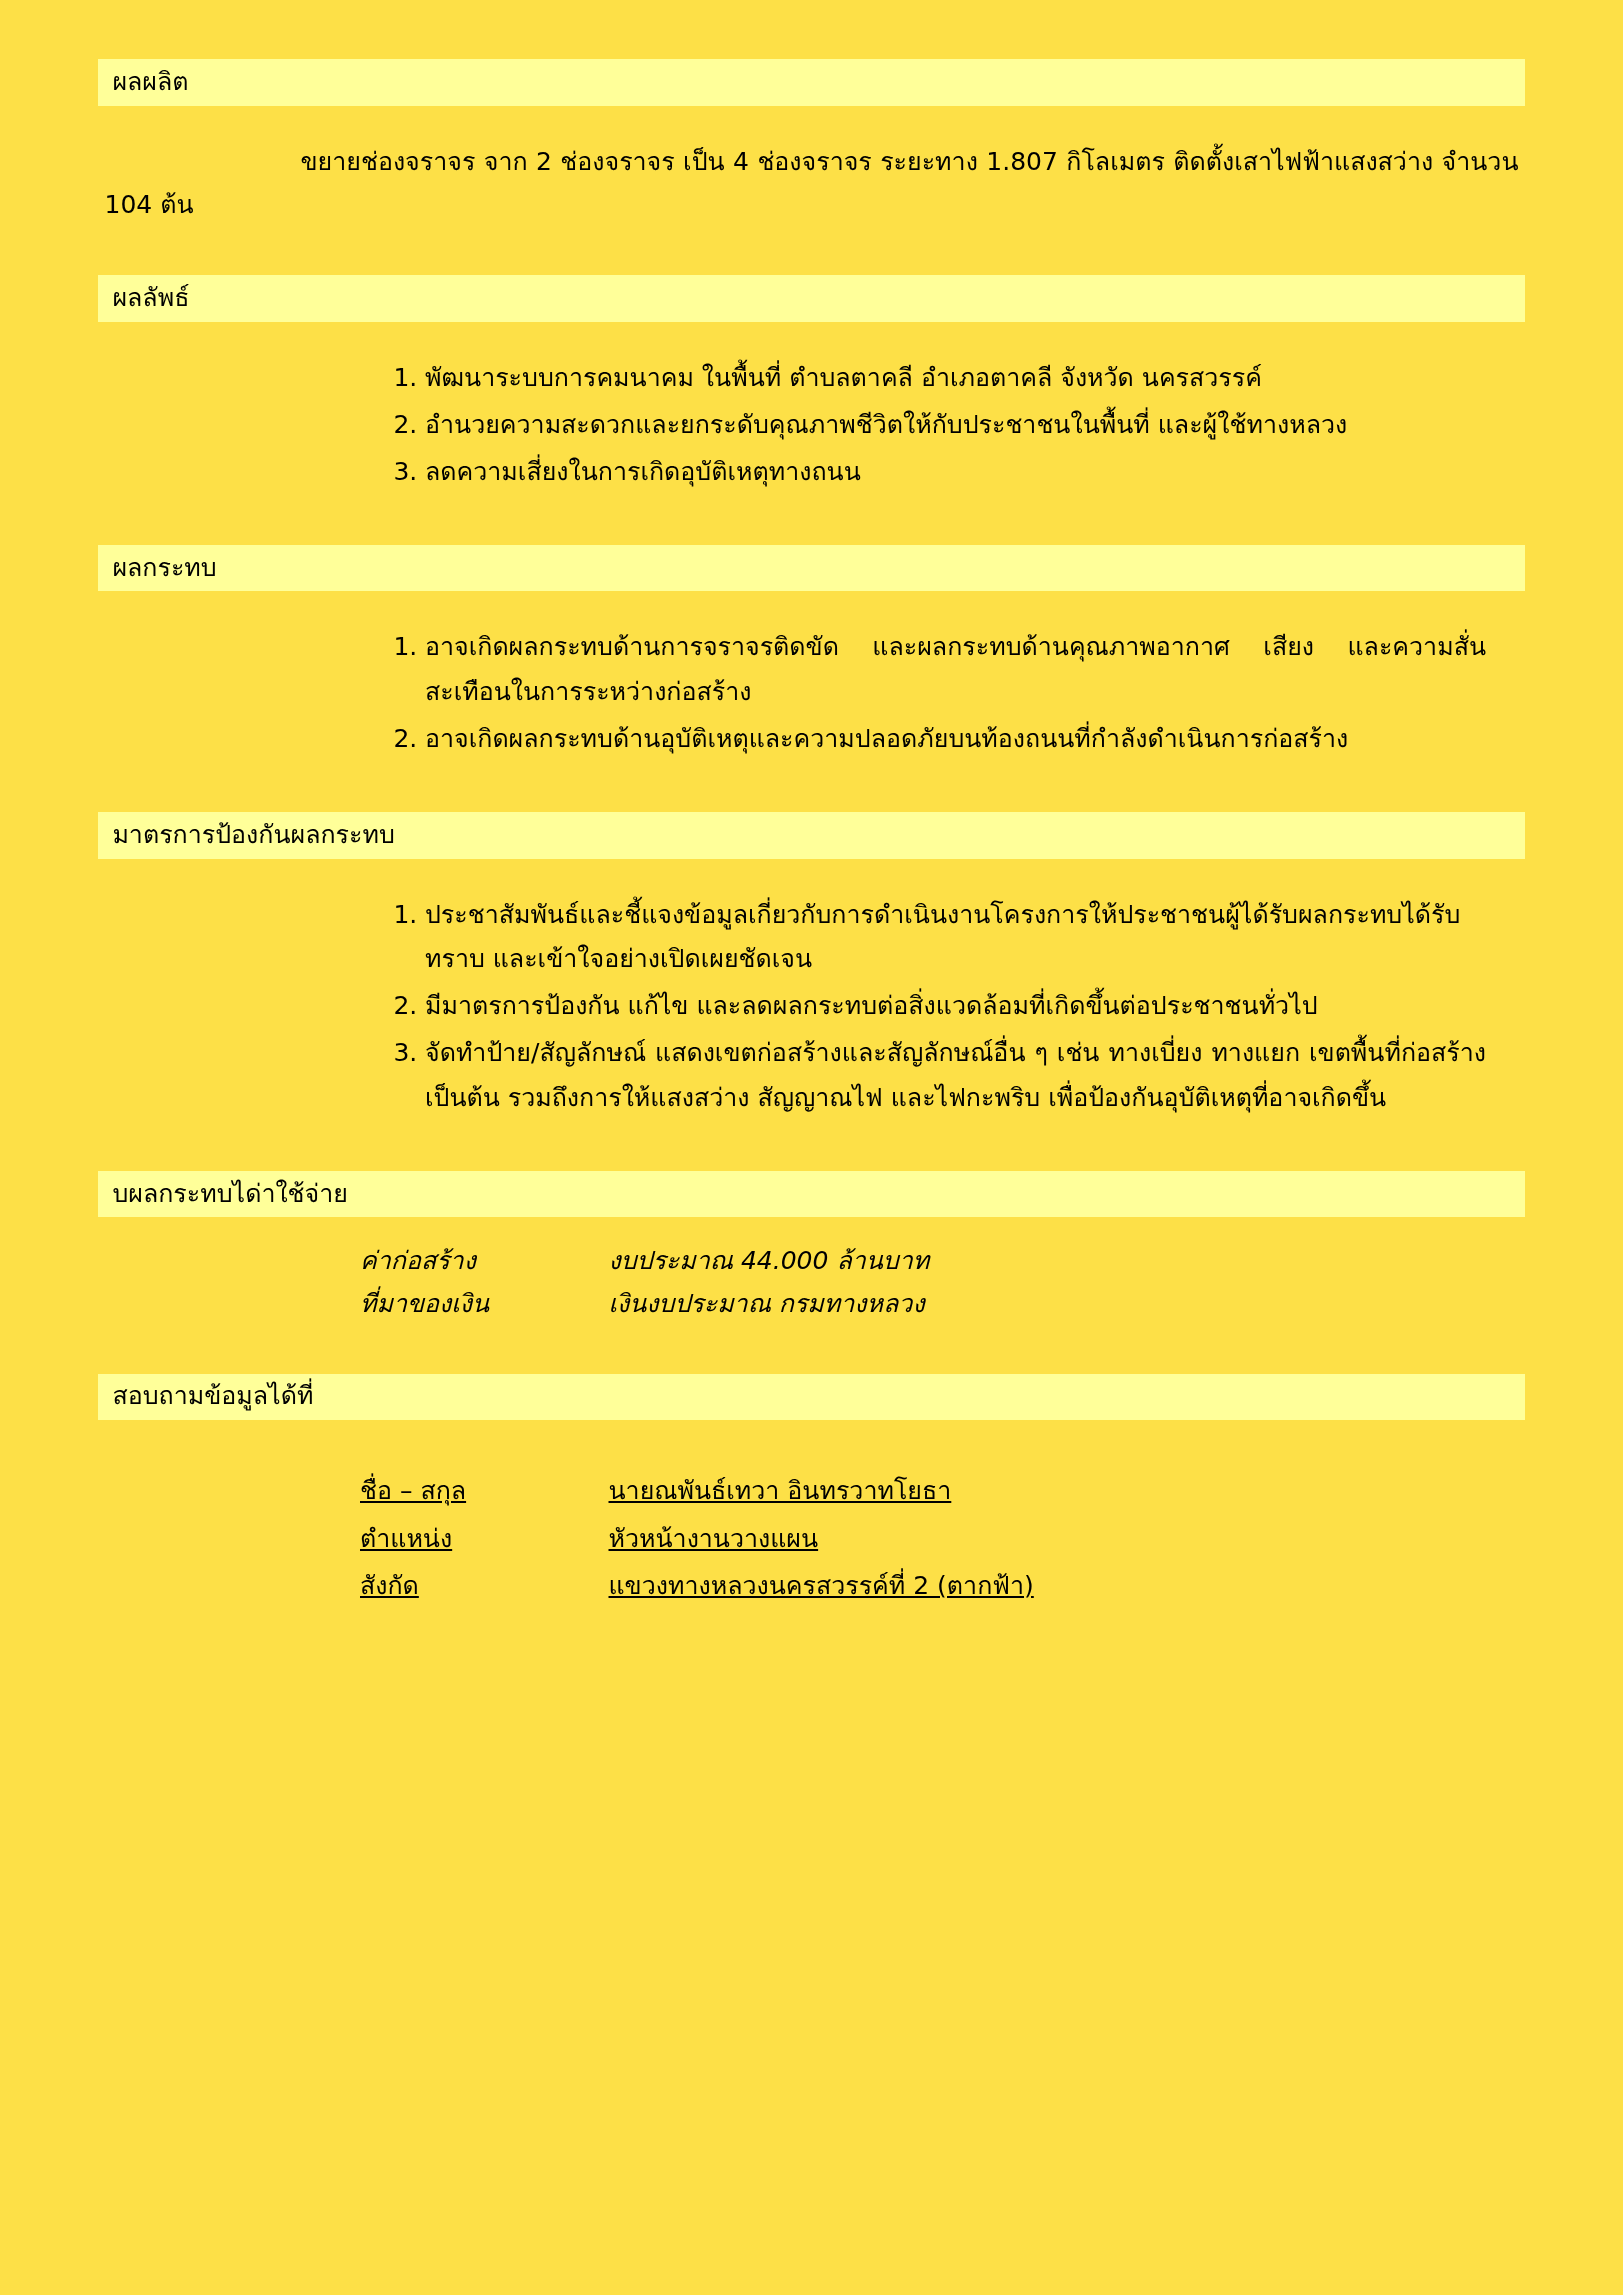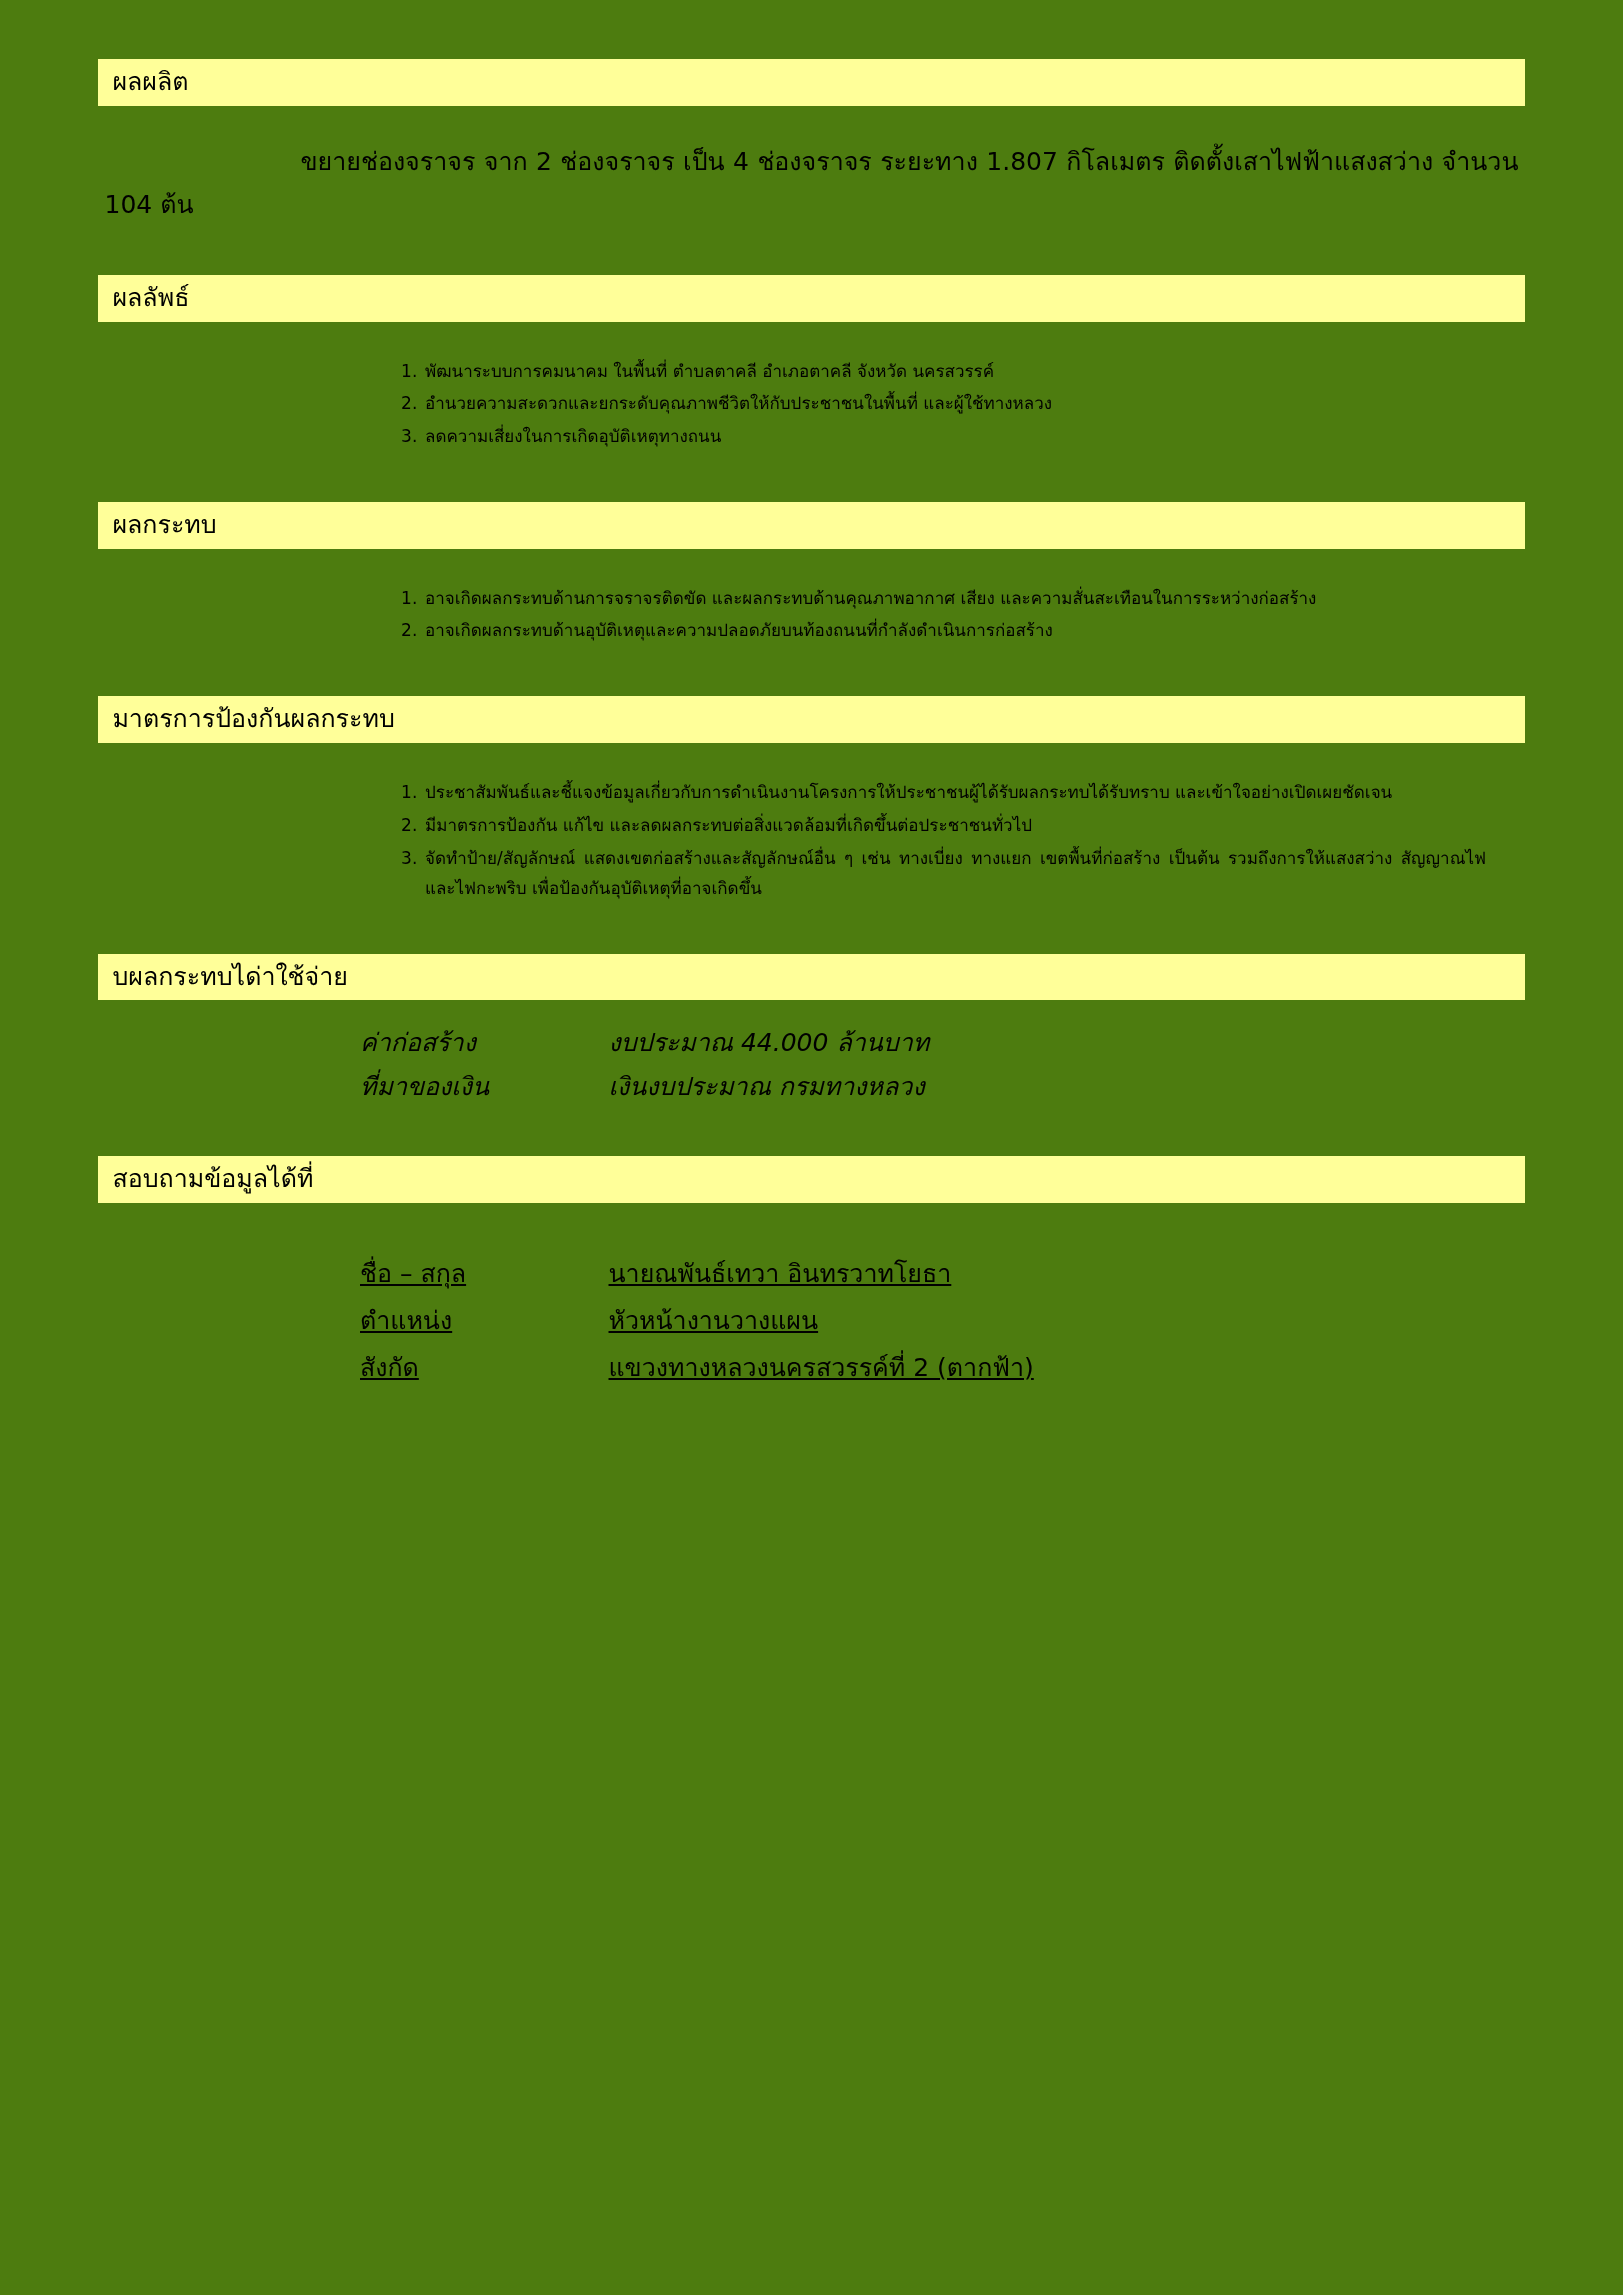--- a/index.html
+++ b/index.html
@@ -10,21 +10,21 @@
   body {
     font-family: "DejaVu Sans", "Liberation Sans", sans-serif;
     color: #000000;
   }
   .page {
     width: 1623px;
     height: 2295px;
     position: relative;
     box-sizing: border-box;
     padding: 59px 98px 0 98px;
-    background: #4d7c0f;
+    background: #fde047;
   }
   .content {
     width: 1427px;
     margin: 0 auto;
   }
   .hl {
     background: #ffff99;
     font-size: 25px;
     line-height: 1.55;
     padding: 3.9px 0 3.9px 14.4px;
@@ -46,21 +46,21 @@
 
   ol.list {
     margin: 0;
     padding-left: 0;
     list-style: none;
     counter-reset: li;
   }
   ol.list > li {
     counter-increment: li;
     position: relative;
-    font-size: 17px;
+    font-size: 25px;
     line-height: 1.78;
     padding-left: 65px;
     margin-left: 262px;
     margin-bottom: 2.6px;
     text-align: justify;
     padding-right: 39px;
   }
   ol.list > li::before {
     content: counter(li) ".";
     position: absolute;

